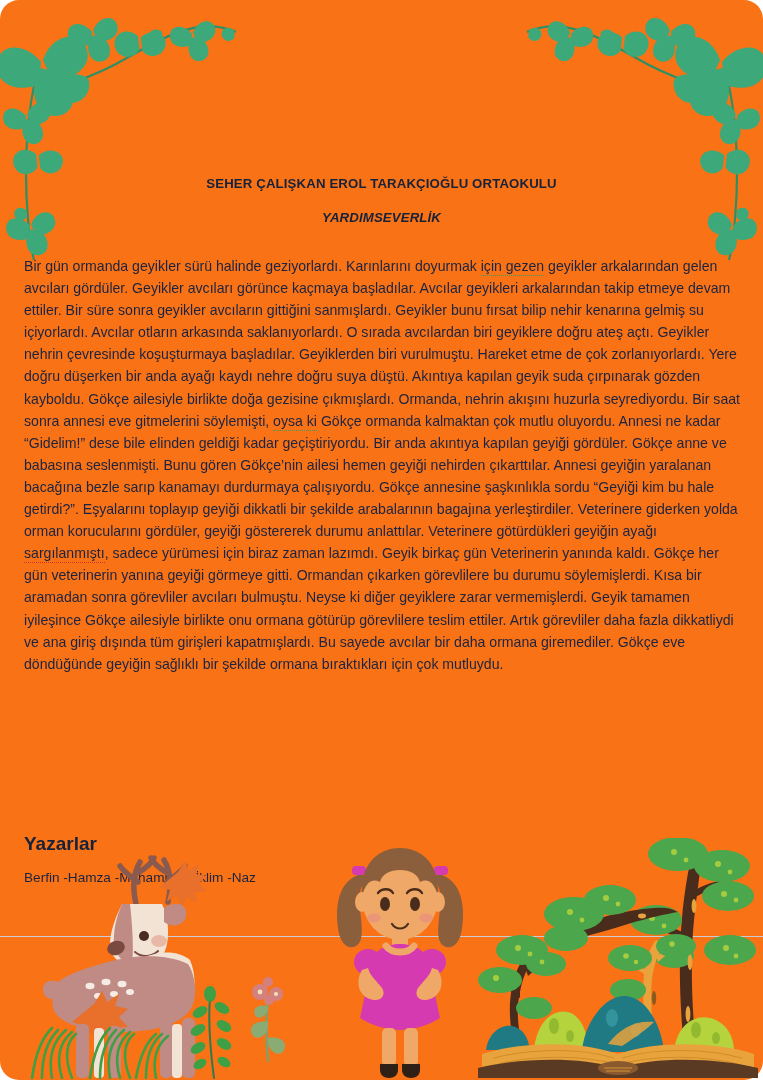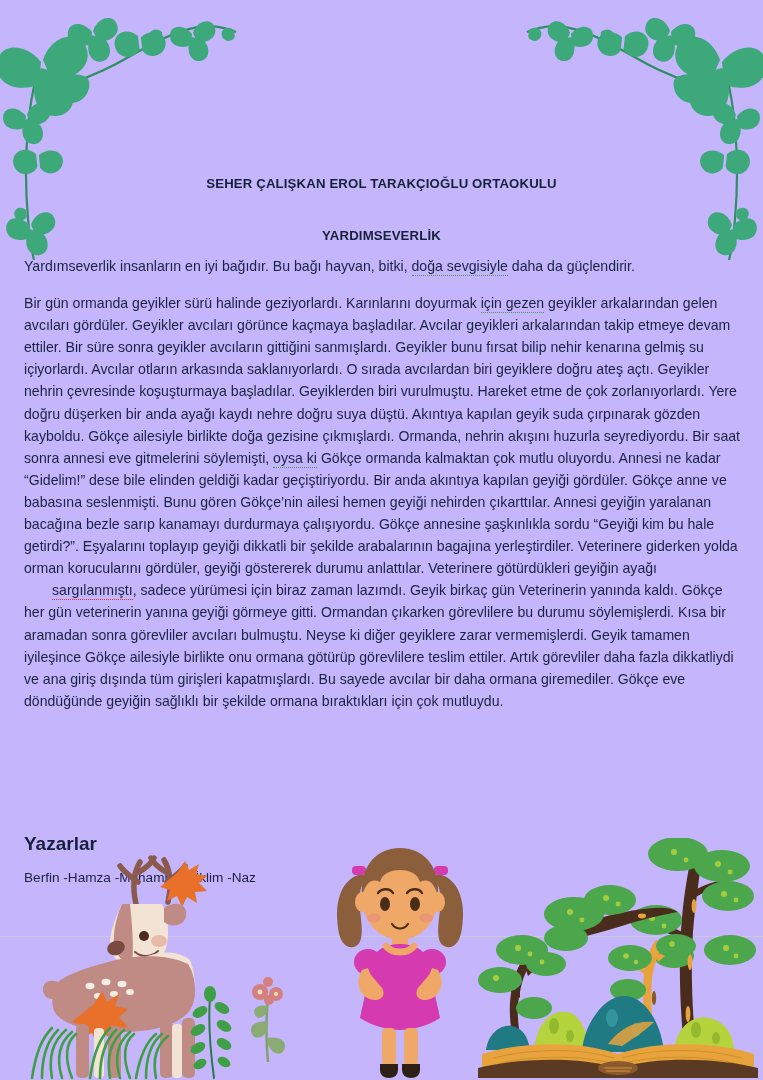--- a/index.html
+++ b/index.html
@@ -1,54 +1,53 @@
 <!DOCTYPE html>
 <html><head>
 <meta charset="utf-8">
 <style>
   html,body{margin:0;padding:0;background:#ffffff;}
   body{
     width:763px;height:1080px;position:relative;overflow:hidden;
     font-family:"Liberation Sans","DejaVu Sans",sans-serif;
     color:#16213a;
   }
-  .page{position:absolute;inset:0;background:#c4b5fd;}
+  .page{position:absolute;inset:0;background:#f97316;border-radius:19px;}
 
   
   .border-clover{position:absolute;pointer-events:none;}
   .clover-tl{left:-4px;top:-6px;width:262px;height:266px;}
   .clover-tr{right:-4px;top:-6px;width:262px;height:266px;transform:scaleX(-1);}
 
   
   .heading-block{position:absolute;left:0;right:0;top:176px;text-align:center;}
   .h-school{
     font-size:13.2px;font-weight:bold;letter-spacing:.15px;
     color:#16213a;line-height:1.2;
   }
   .h-topic{
     font-size:13.2px;font-weight:bold;letter-spacing:.15px;
-    color:#16213a;margin-top:36px;
+    color:#16213a;margin-top:18px;font-style:italic;
   }
 
   
   .body-text{
     position:absolute;left:24px;top:255px;width:720px;
     font-size:14.1px;line-height:22.1px;color:#1b2340;
     text-align:left;
   }
   .body-text p{margin:0 0 11px 0;}
   .body-text p.lead{margin-bottom:15px;}
   .sp-green{
     border-bottom:1.6px dotted #3f9d5a;
     padding-bottom:1px;
   }
   .sp-red{
     border-bottom:1.6px dotted #d0342c;
     padding-bottom:1px;
-    margin-left:28px;
   }
 
   
   .authors-head{
     position:absolute;left:24px;top:833px;
     font-size:19px;font-weight:bold;color:#16213a;
   }
   .authors-names{
     position:absolute;left:24px;top:870px;
     font-size:13.6px;color:#1b2340;
@@ -178,21 +177,20 @@
       </g>
     </g>
   </svg>
 
   <div class="heading-block">
     <div class="h-school">SEHER ÇALIŞKAN EROL TARAKÇIOĞLU ORTAOKULU</div>
     <div class="h-topic">YARDIMSEVERLİK</div>
   </div>
 
   <div class="body-text">
-    <p class="lead"><span>Yardımseverlik insanların en iyi bağıdır. Bu bağı hayvan, bitki, </span><span class="sp-green">doğa  sevgisiyle</span><span> daha da güçlendirir.</span></p>
 
     <p><span>Bir gün ormanda geyikler sürü halinde geziyorlardı. Karınlarını doyurmak </span><span class="sp-green">için  gezen</span><span> geyikler arkalarından gelen avcıları gördüler. Geyikler avcıları görünce kaçmaya başladılar. Avcılar geyikleri arkalarından takip etmeye devam ettiler. Bir süre sonra geyikler avcıların gittiğini sanmışlardı. Geyikler bunu fırsat bilip nehir kenarına gelmiş su içiyorlardı. Avcılar otların arkasında saklanıyorlardı. O sırada avcılardan biri geyiklere doğru ateş açtı. Geyikler nehrin çevresinde koşuşturmaya başladılar. Geyiklerden biri vurulmuştu. Hareket etme de çok zorlanıyorlardı. Yere doğru düşerken bir anda ayağı kaydı nehre doğru suya düştü. Akıntıya kapılan geyik suda çırpınarak gözden kayboldu. Gökçe ailesiyle birlikte doğa gezisine çıkmışlardı. Ormanda, nehrin akışını huzurla seyrediyordu. Bir saat sonra annesi eve gitmelerini söylemişti, </span><span class="sp-green">oysa ki</span><span> Gökçe ormanda kalmaktan çok mutlu oluyordu. Annesi ne kadar “Gidelim!” dese bile elinden geldiği kadar geçiştiriyordu. Bir anda akıntıya kapılan geyiği gördüler. Gökçe anne ve babasına seslenmişti. Bunu gören Gökçe’nin ailesi hemen geyiği nehirden çıkarttılar. Annesi geyiğin yaralanan bacağına bezle sarıp kanamayı durdurmaya çalışıyordu. Gökçe annesine şaşkınlıkla sordu “Geyiği kim bu hale getirdi?”. Eşyalarını toplayıp geyiği dikkatli bir şekilde arabalarının bagajına yerleştirdiler. Veterinere giderken yolda orman korucularını gördüler, geyiği göstererek durumu anlattılar. Veterinere götürdükleri geyiğin ayağı </span><span class="sp-red">sargılanmıştı</span><span>, sadece yürümesi için biraz zaman lazımdı. Geyik birkaç gün Veterinerin yanında kaldı. Gökçe her gün veterinerin yanına geyiği görmeye gitti. Ormandan çıkarken görevlilere bu durumu söylemişlerdi. Kısa bir aramadan sonra görevliler avcıları bulmuştu. Neyse ki diğer geyiklere zarar vermemişlerdi. Geyik tamamen iyileşince Gökçe ailesiyle birlikte onu ormana götürüp görevlilere teslim ettiler. Artık görevliler daha fazla dikkatliydi ve ana giriş dışında tüm girişleri kapatmışlardı. Bu sayede avcılar bir daha ormana giremediler. Gökçe eve döndüğünde geyiğin sağlıklı bir şekilde ormana bıraktıkları için çok mutluydu.</span></p>
   </div>
 
   <div class="authors-head">Yazarlar</div>
   <div class="authors-names">Berfin -Hamza -Muhammet -İklim -Naz</div>
 
   <div class="hr-faint"></div>
 
   <svg class="illus illus-deer" viewBox="0 0 240 238">

